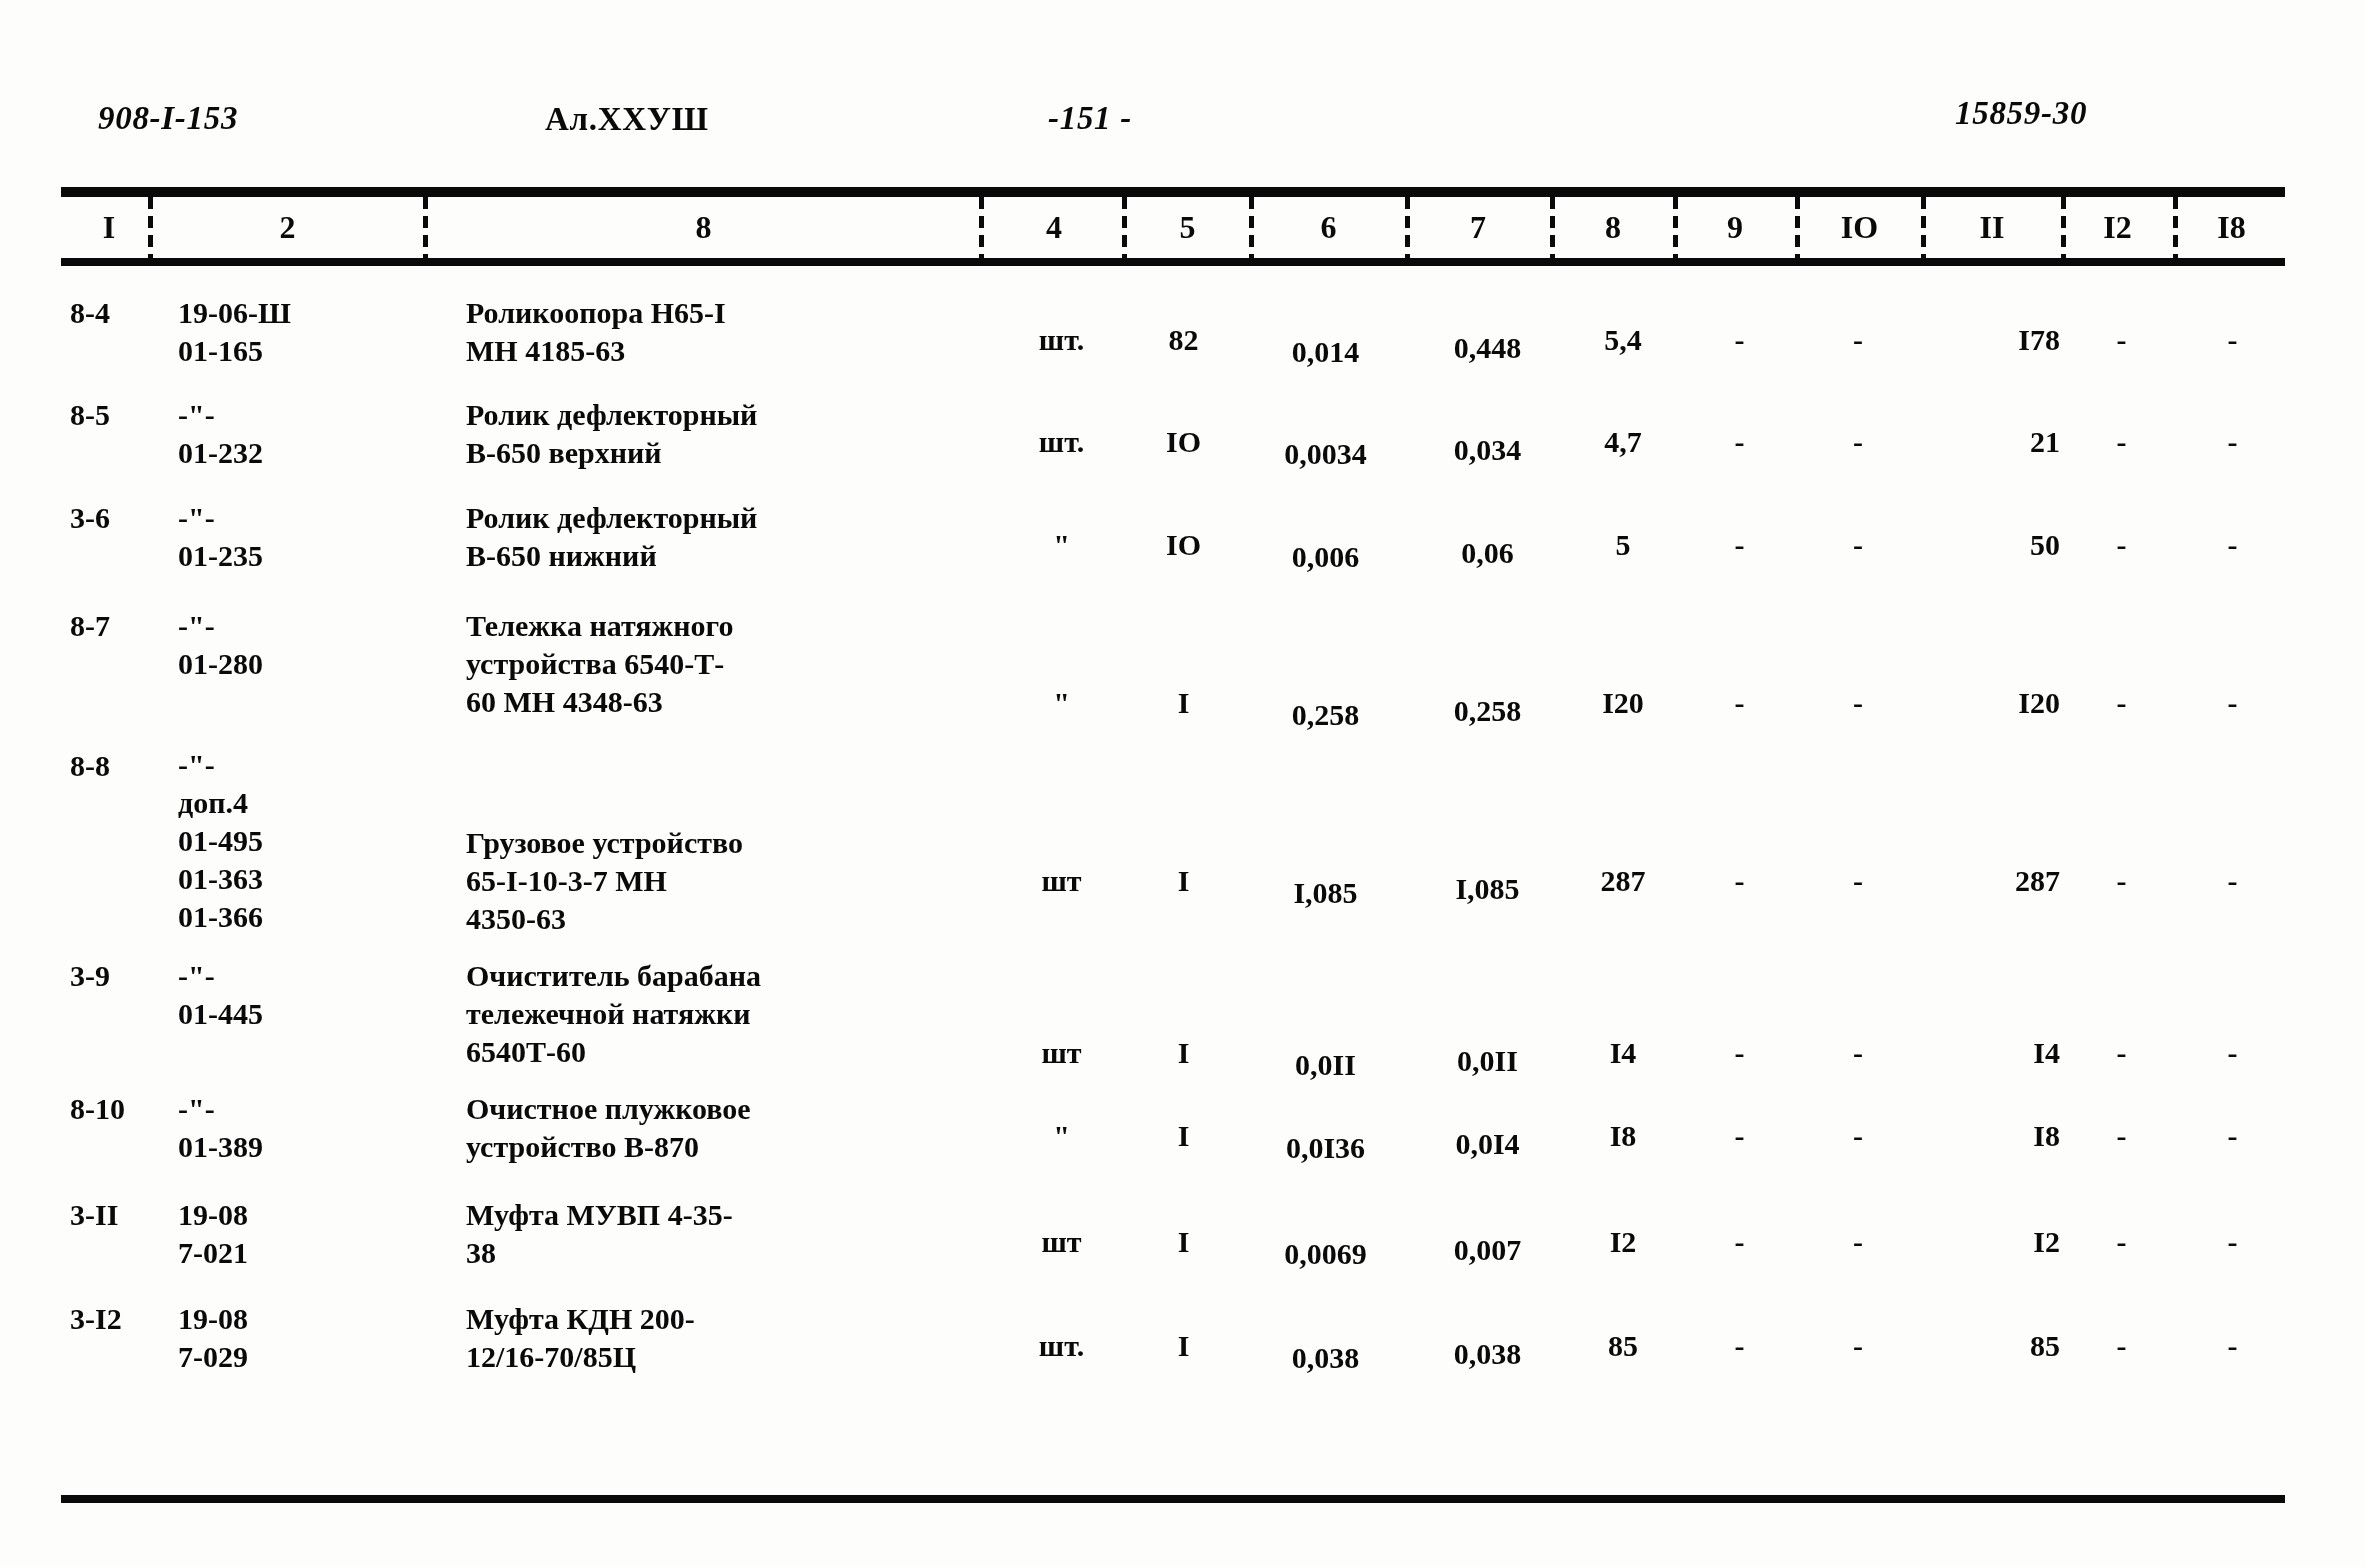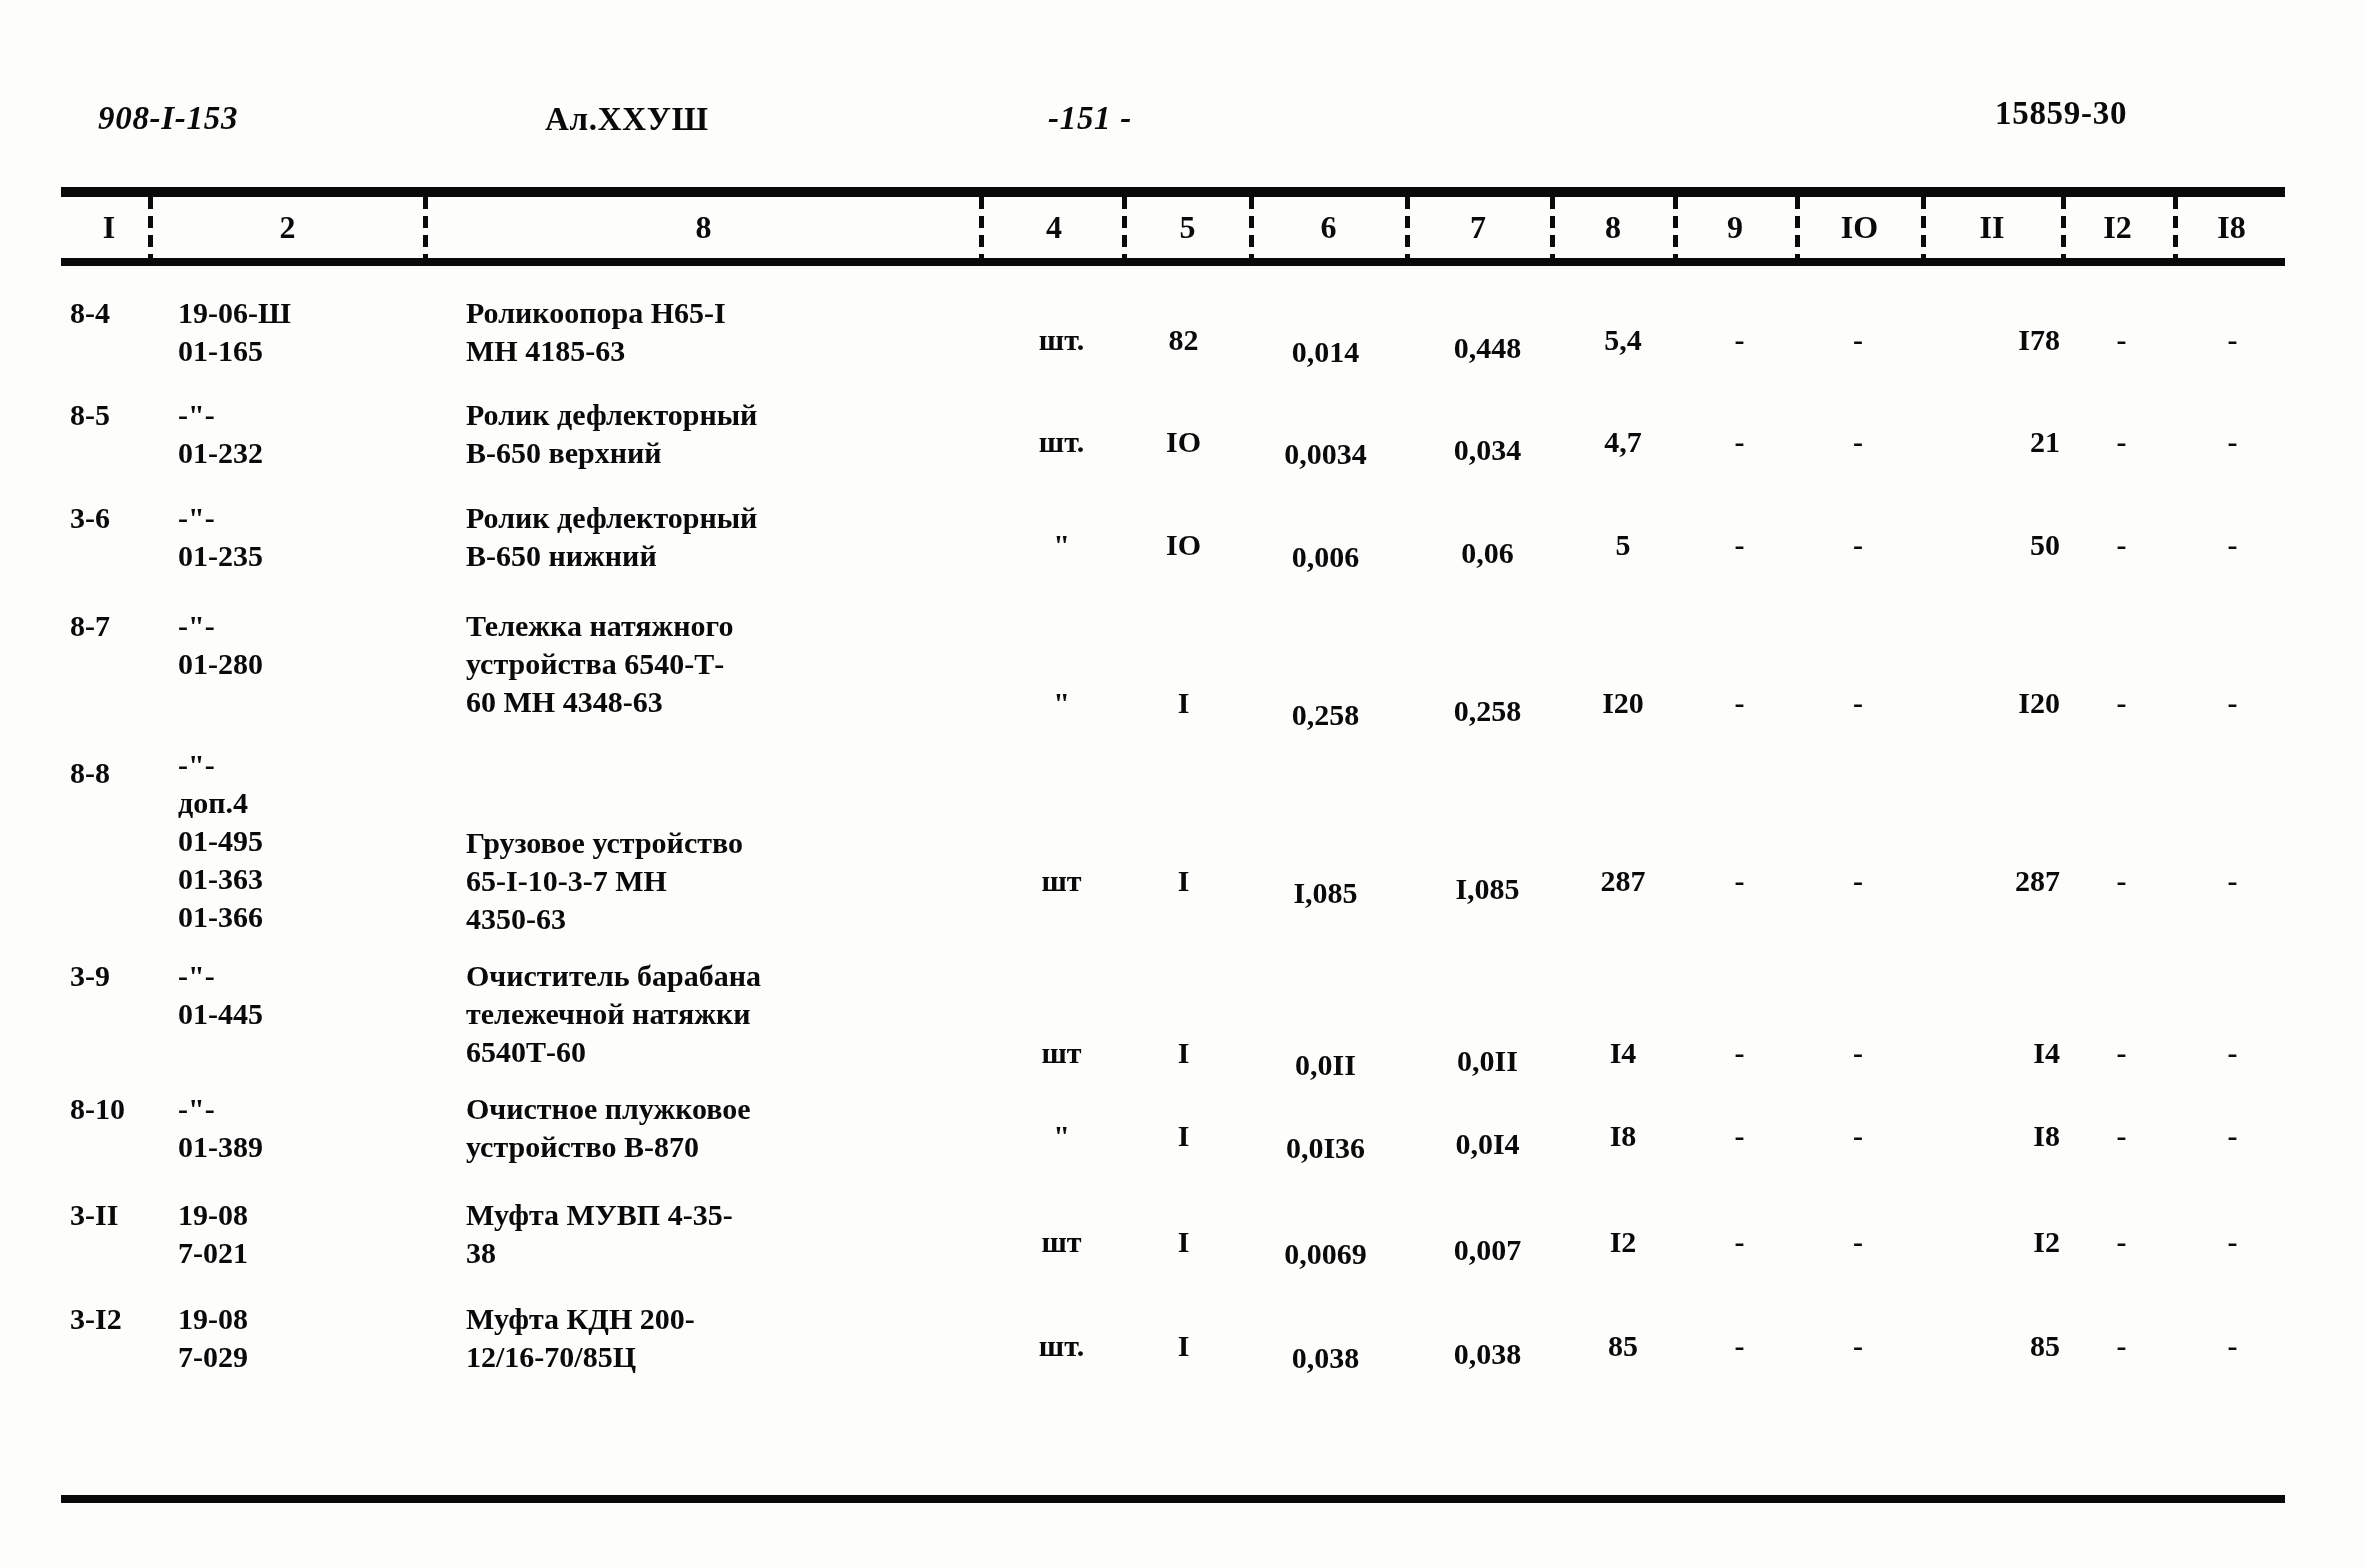--- a/index.html
+++ b/index.html
@@ -36,21 +36,21 @@
     font-weight: 700;
     font-size: 33px;
     letter-spacing: 0.7px;
     white-space: nowrap;
     color: #0a0a0a;
     font-family: "Liberation Serif", serif;
   }
   .hdr-code   { left: 98px;  top: 4.5px;  font-style: italic; }
   .hdr-album  { left: 545px;  top: 6px;  }
   .hdr-page   { left: 1048px; top: 4.5px;  font-style: italic; }
-  .hdr-stamp  { left: 1995px; top: 0px;  font-size: 35px; }
+  .hdr-stamp  { left: 1955px; top: 0px;  font-style: italic; font-size: 35px; }
 
   
   .rule {
     position: absolute;
     left: 61px;
     width: 2224px;
     background: #0a0a0a;
   }
   .rule-top    { top: 187px;  height: 9.6px; }
   .rule-under  { top: 258px;  height: 8.2px; }
@@ -219,21 +219,21 @@
     <div class="cell c6" style="top:77px">0,258</div>
     <div class="cell c7" style="top:77px">I20</div>
     <div class="cell c8" style="top:77px">-</div>
     <div class="cell c9" style="top:77px">-</div>
     <div class="cell c10" style="top:77px">I20</div>
     <div class="cell c11" style="top:77px">-</div>
     <div class="cell c12" style="top:77px">-</div>
   </div>
 
   <div class="row" style="top:746px">
-    <div class="cell c-pos" style="top:8px">8-8</div>
+    <div class="cell c-pos" style="top:1px">8-8</div>
     <div class="cell c-code" style="top:0px">-"-
 доп.4
 01-495
 01-363
 01-366</div>
     <div class="cell c-name" style="top:78px">Грузовое устройство
 65-I-10-3-7 МН
 4350-63</div>
     <div class="cell c-unit" style="top:116px">шт</div>
     <div class="cell c4" style="top:116px">I</div>

